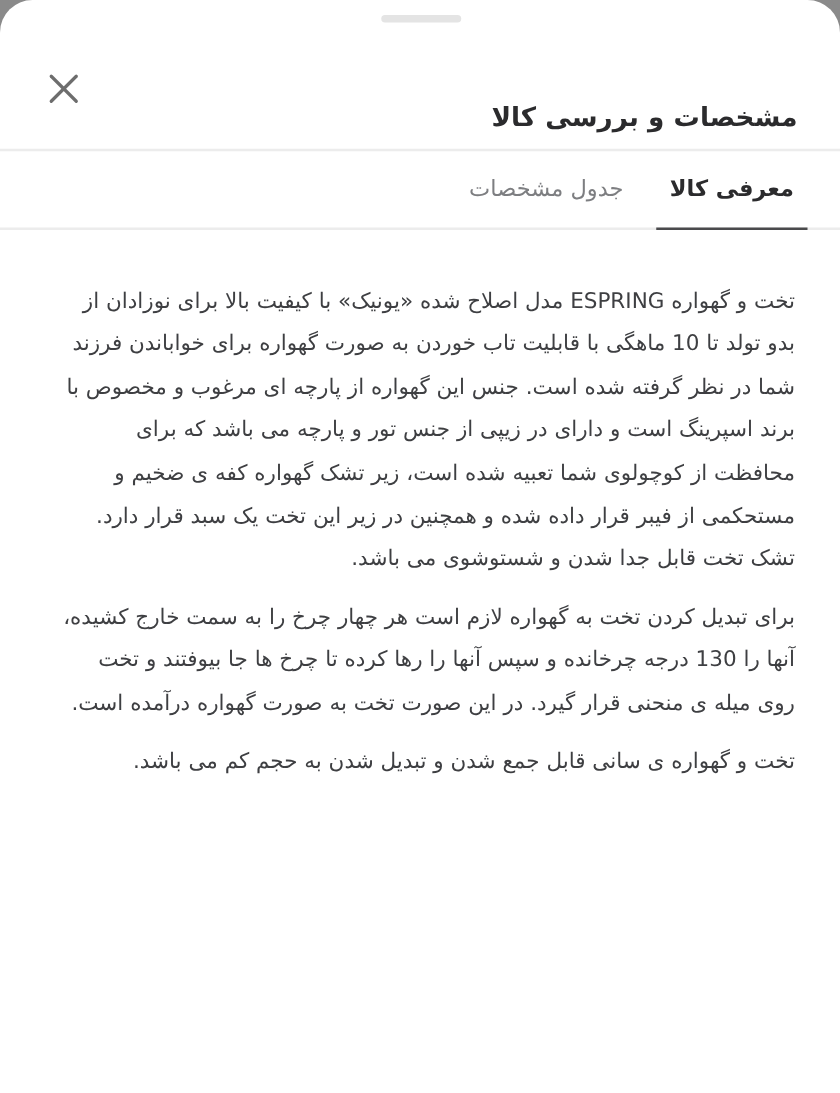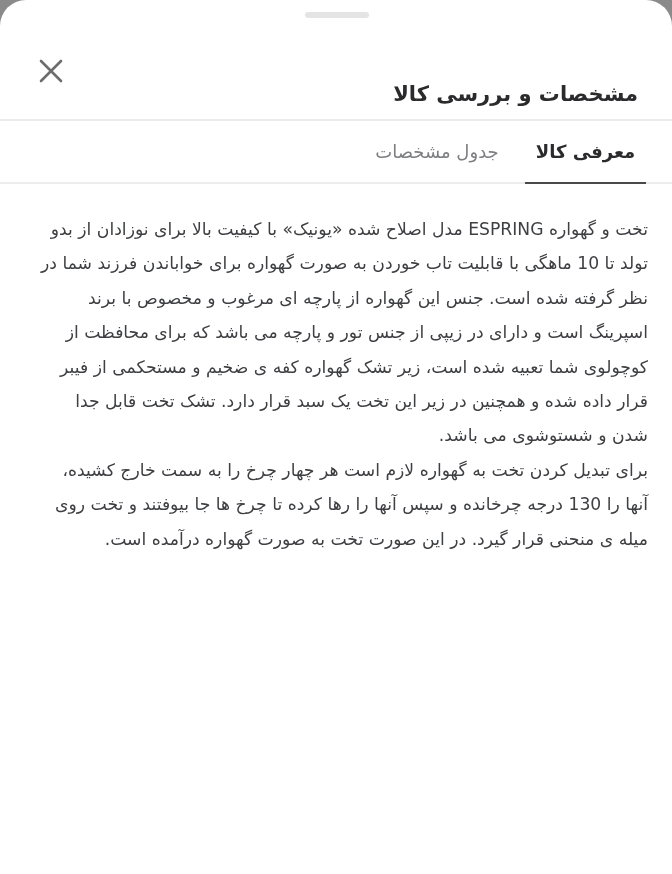--- a/index.html
+++ b/index.html
@@ -108,21 +108,21 @@
       top: 212px;
       right: 24px;
       left: 36px;
       direction: rtl;
       text-align: right;
       font-size: 17.2px;
       line-height: 34.4px;
       color: #3e3f42;
     }
     .content p {
-      margin: 0;
+      margin: 12px;
     }
   </style>
 </head>
 <body>
 
 <div class="sheet">
   <div class="drag-handle"></div>
 
   <div class="header">
     <div class="header-title">مشخصات و بررسی کالا</div>
@@ -142,14 +142,15 @@
     </div>
     <div class="tab tab-active">
       <span>معرفی کالا</span>
       <div class="underline"></div>
     </div>
   </div>
 
   <div class="content">
     <p>تخت و گهواره ESPRING مدل اصلاح شده «یونیک» با کیفیت بالا برای نوزادان از بدو تولد تا 10 ماهگی با قابلیت تاب خوردن به صورت گهواره برای خواباندن فرزند شما در نظر گرفته شده است. جنس این گهواره از پارچه ای مرغوب و مخصوص با برند اسپرینگ است و دارای در زیپی از جنس تور و پارچه می باشد که برای محافظت از کوچولوی شما تعبیه شده است، زیر تشک گهواره کفه ی ضخیم و مستحکمی از فیبر قرار داده شده و همچنین در زیر این تخت یک سبد قرار دارد. تشک تخت قابل جدا شدن و شستوشوی می باشد.</p>
     <p>برای تبدیل کردن تخت به گهواره لازم است هر چهار چرخ را به سمت خارج کشیده، آنها را 130 درجه چرخانده و سپس آنها را رها کرده تا چرخ ها جا بیوفتند و تخت روی میله ی  منحنی قرار گیرد. در این صورت تخت به صورت گهواره درآمده است.</p>
+    <p>تخت و گهواره ی سانی قابل جمع شدن و تبدیل شدن به حجم کم می باشد.</p>
   </div>
 </div>
 
 </body></html>

